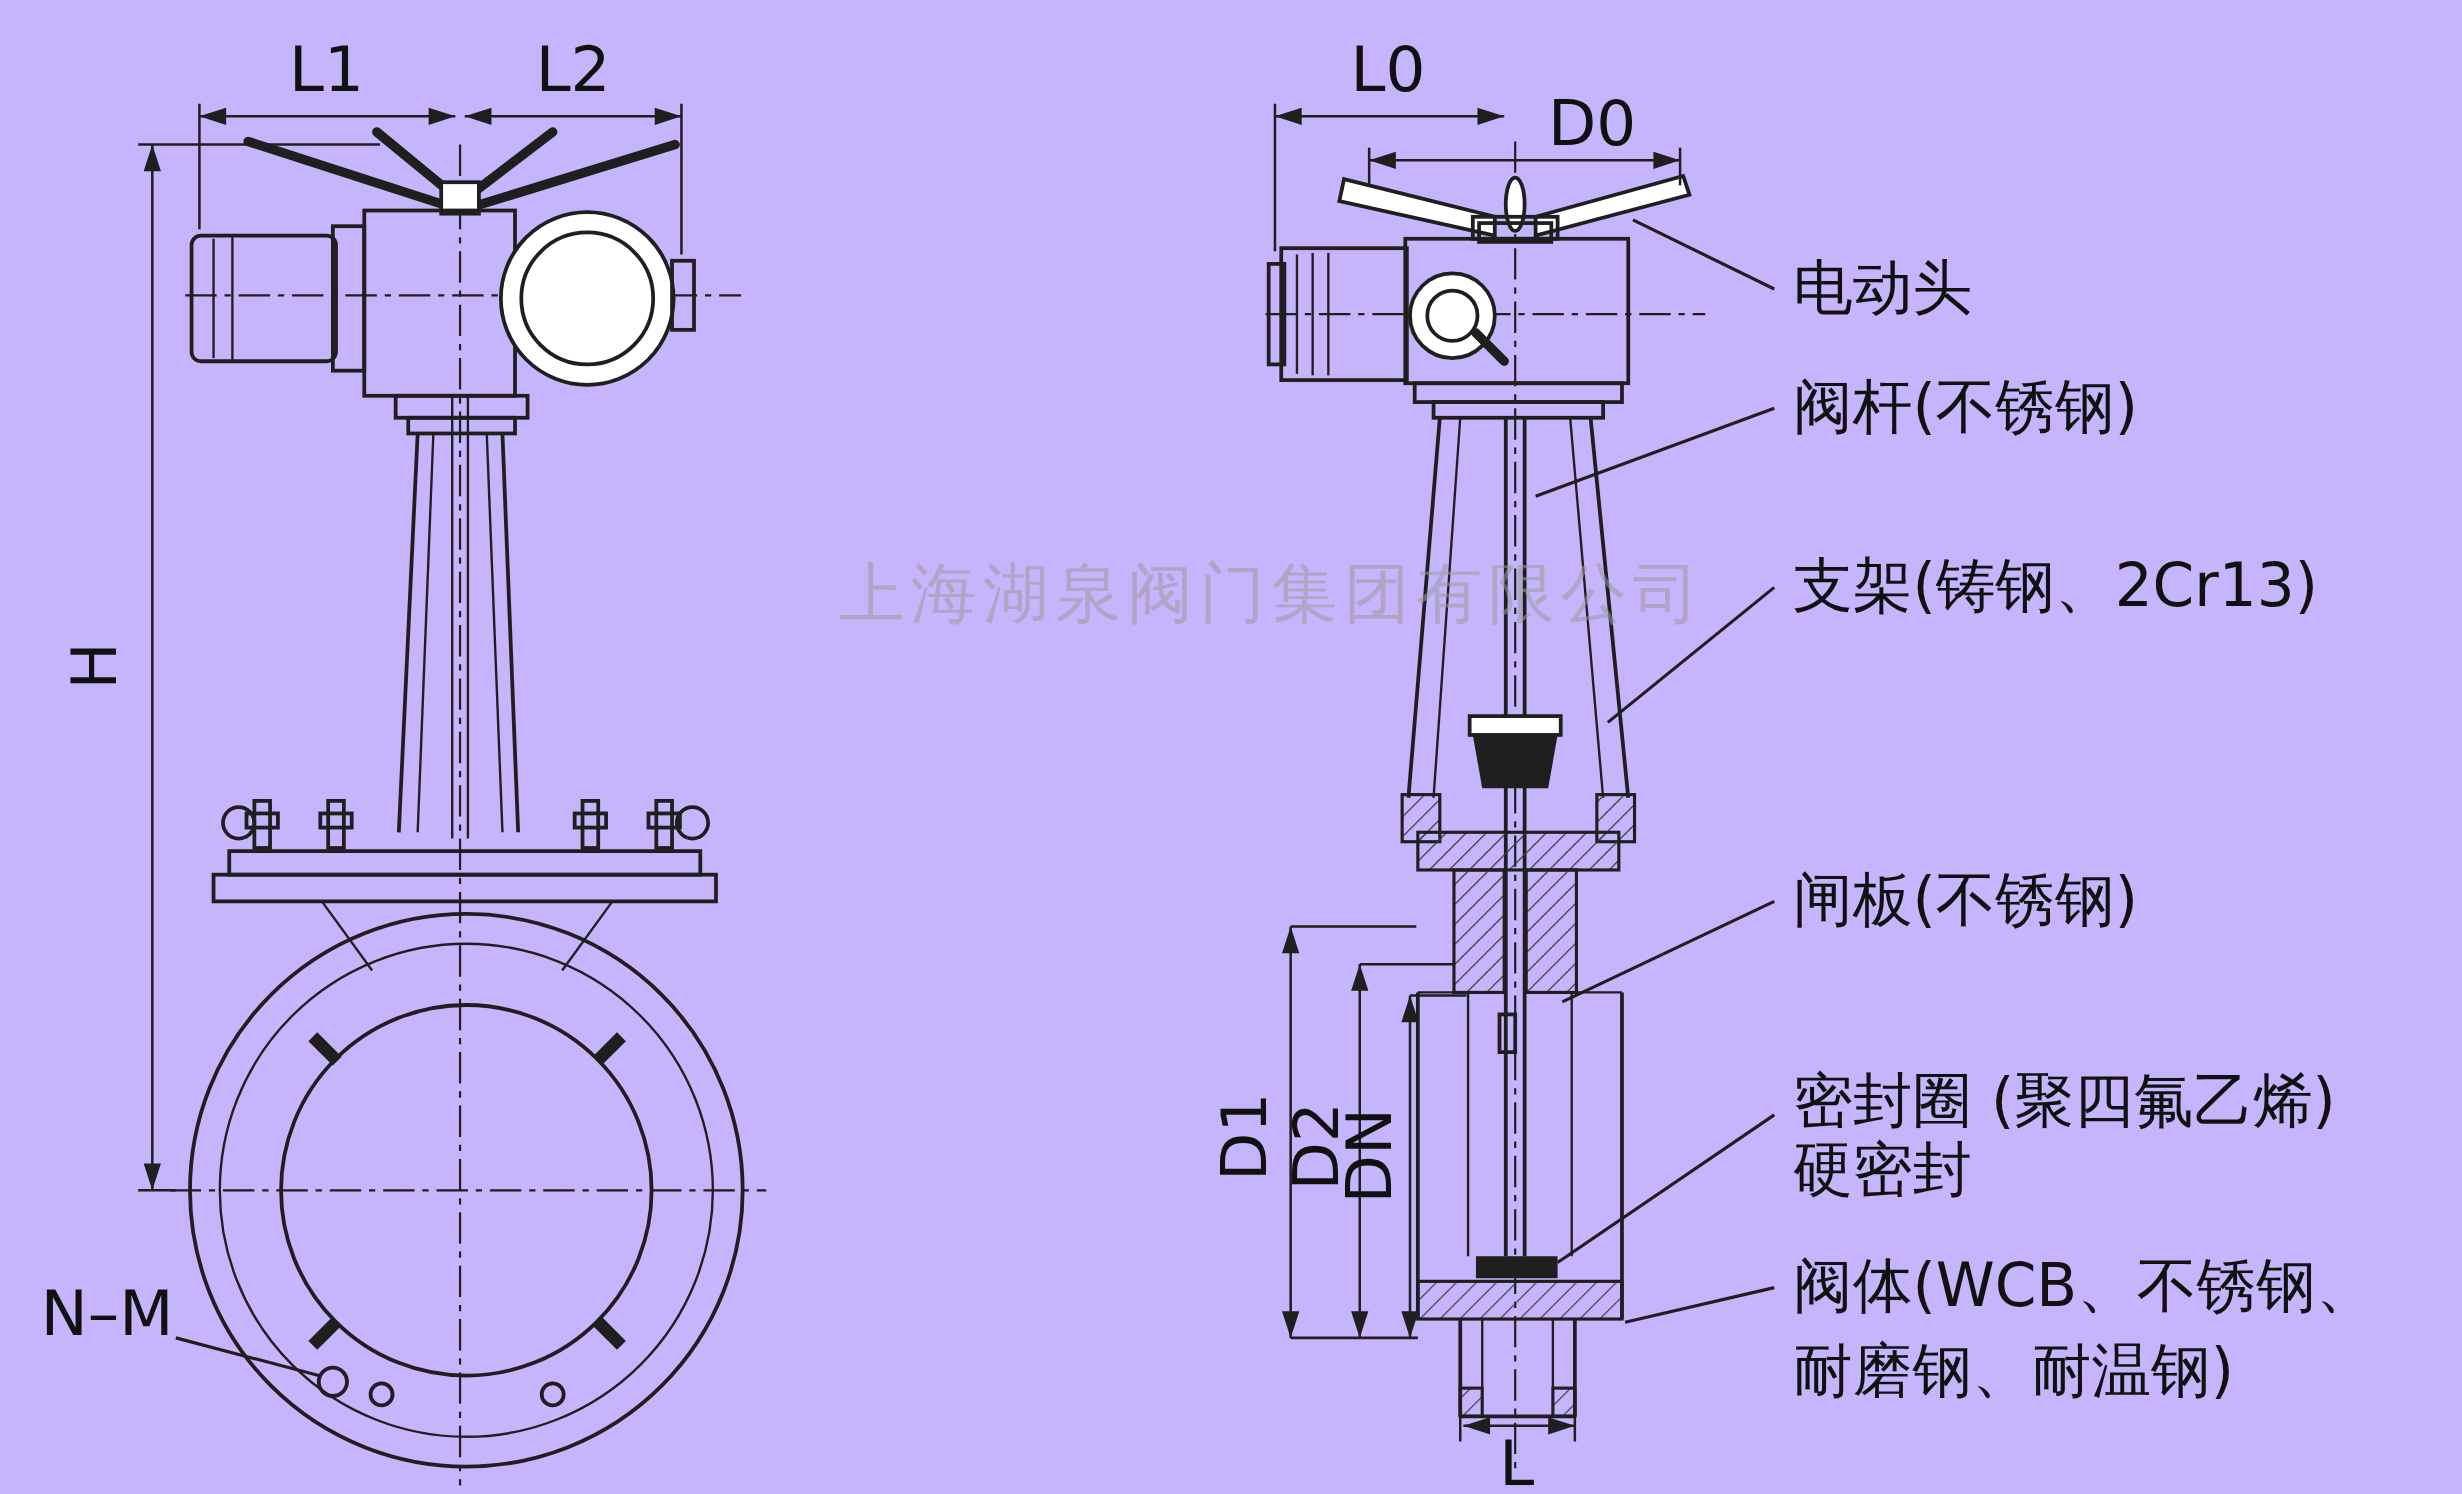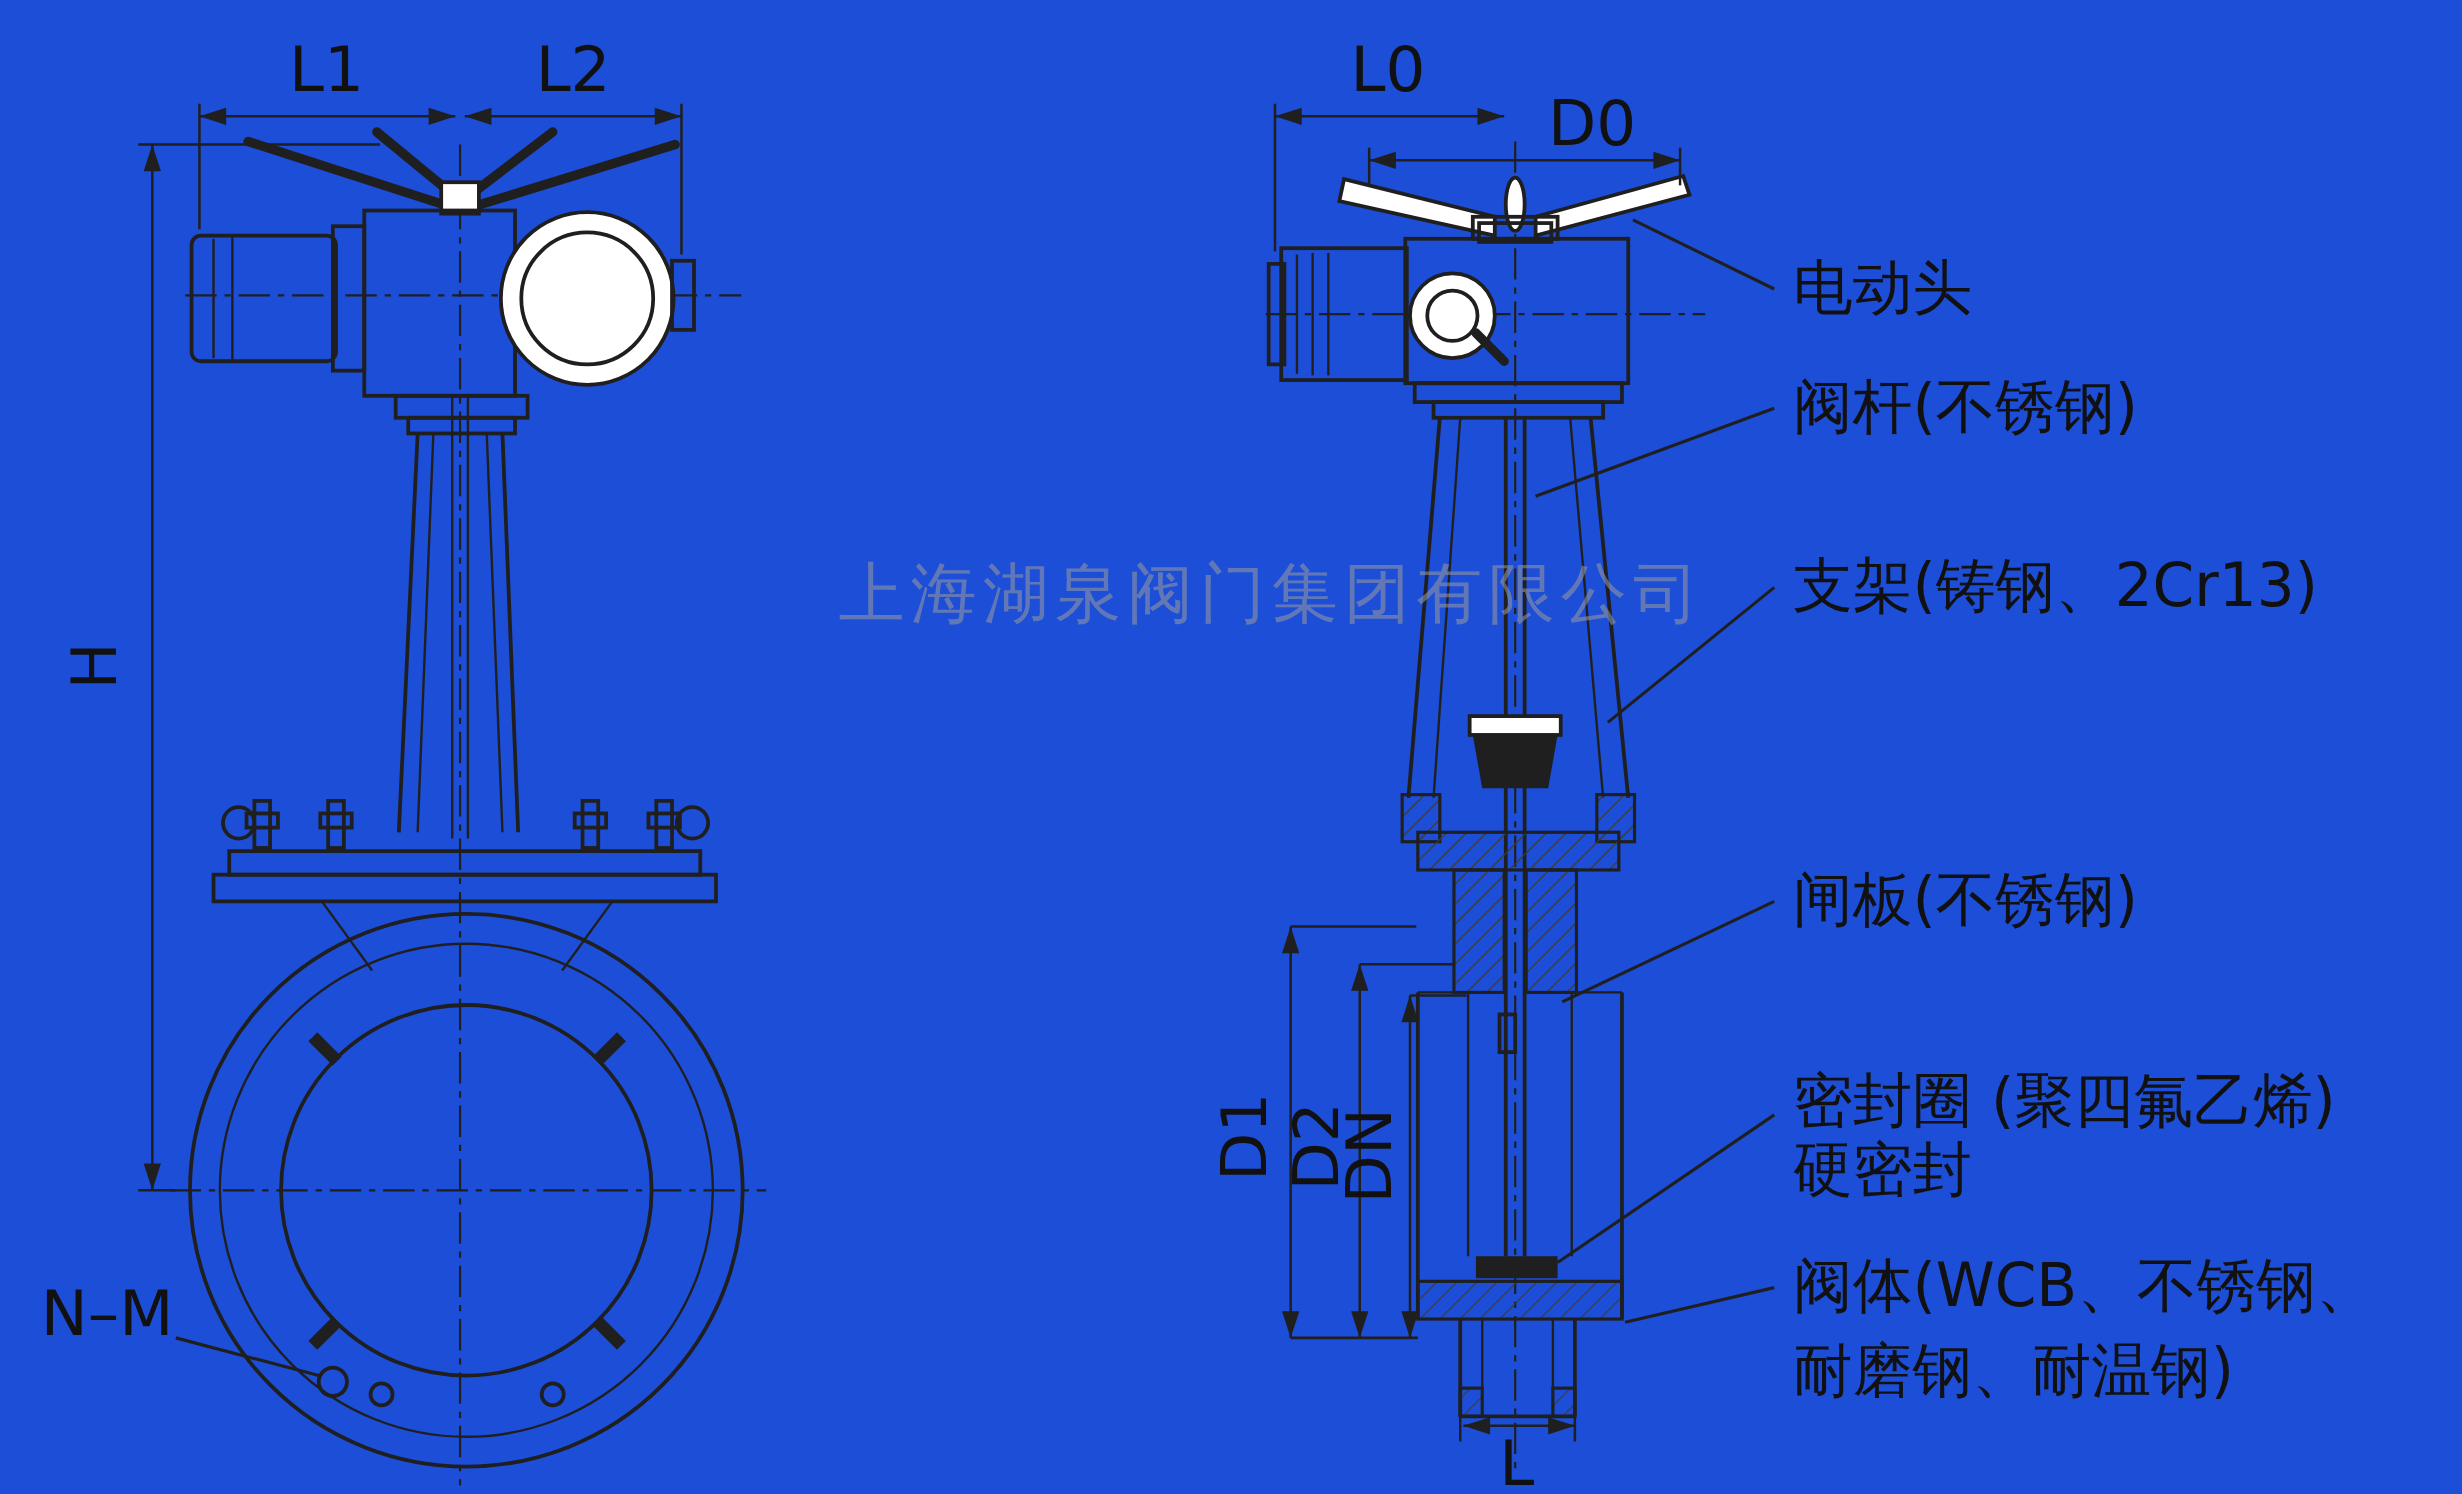--- a/index.html
+++ b/index.html
@@ -1,16 +1,16 @@
 <!DOCTYPE html>
 <html style="font-size:14.4px"><head>
 <meta charset="utf-8">
 <style>
   html,body{margin:0;padding:0;background:#ffffff;}
-  .stage{width:2462px;height:1495px;background:#1d4ed8;overflow:hidden;}
+  .stage{width:2462px;height:1495px;background:#c4b5fd;overflow:hidden;}
   svg{display:block;width:100%;height:100%;}
   .o{fill:none;stroke:#1f1f1f;stroke-width:2.4;}
   .t{fill:none;stroke:#1f1f1f;stroke-width:1.5;}
   .th{fill:none;stroke:#1f1f1f;stroke-width:6;stroke-linecap:round;}
   .cl{fill:none;stroke:#1f1f1f;stroke-width:1.4;stroke-dasharray:20 5 4 5;}
   .dim{fill:none;stroke:#1f1f1f;stroke-width:1.6;}
   .lead{fill:none;stroke:#1f1f1f;stroke-width:2;}
   .hs{stroke:#1f1f1f;stroke-width:2;}
   .wf{fill:#ffffff;stroke:#1f1f1f;stroke-width:2.4;}
   .blk{fill:#1f1f1f;stroke:none;}

